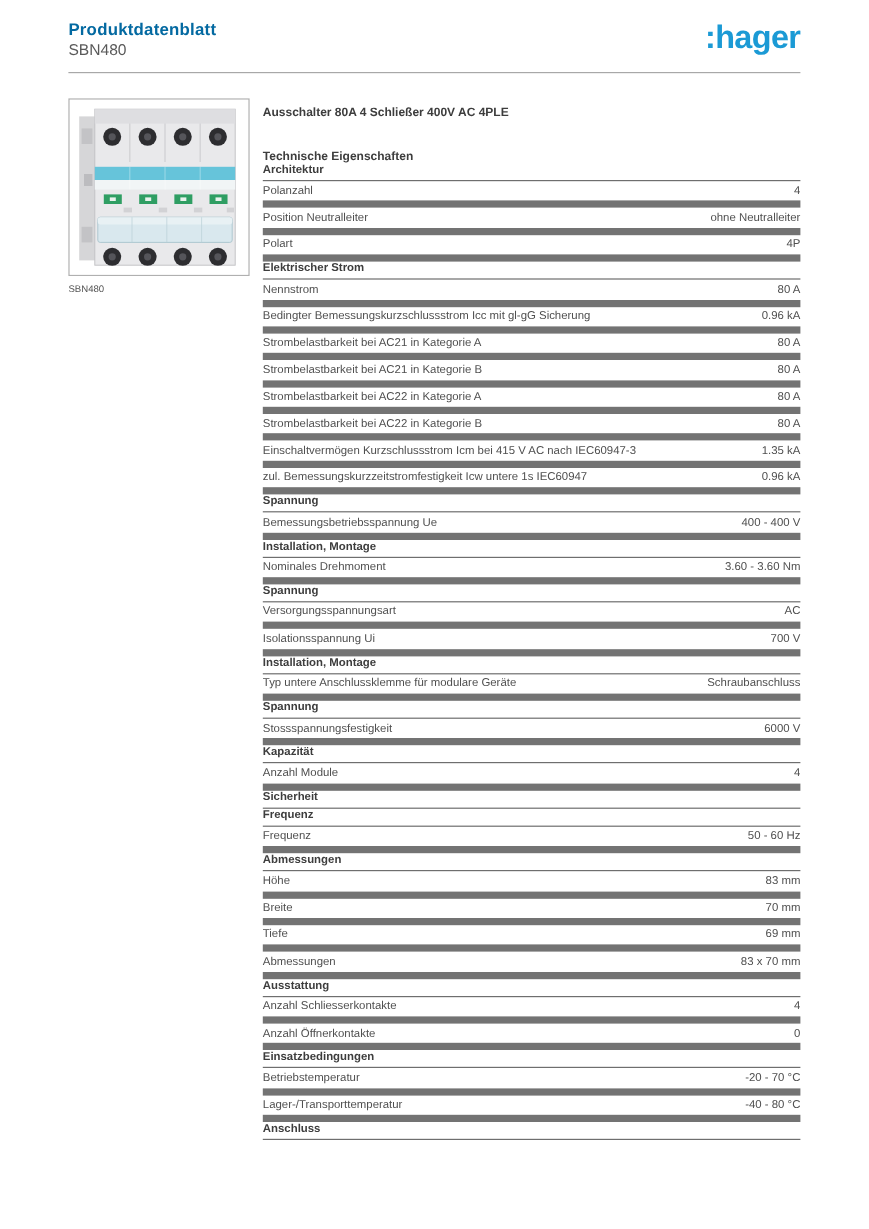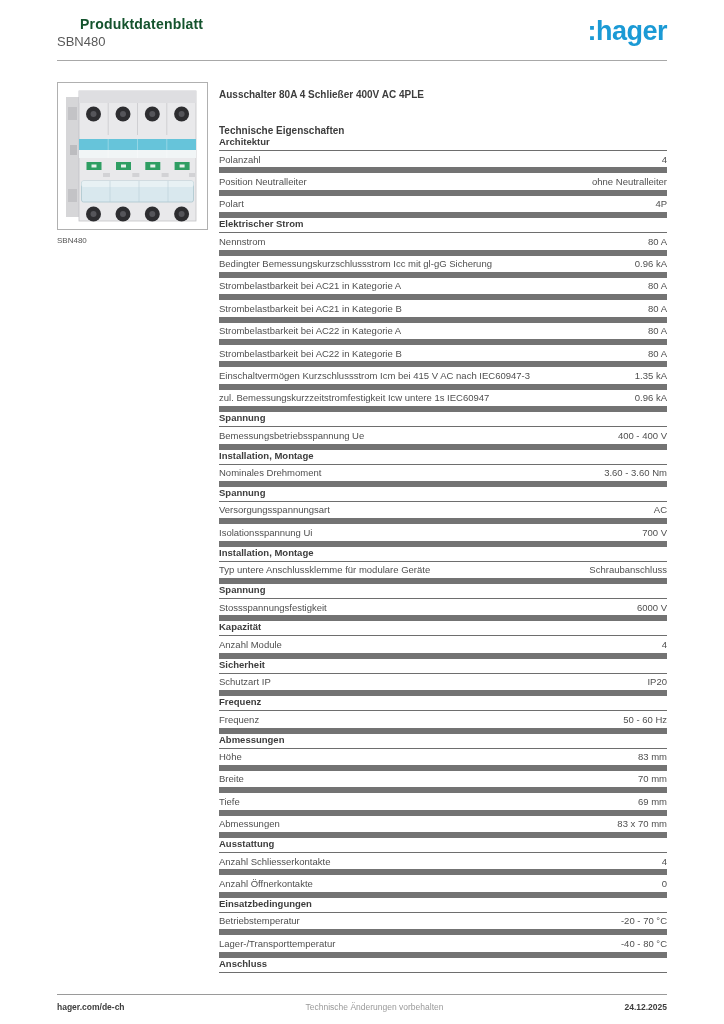--- a/index.html
+++ b/index.html
@@ -8,21 +8,21 @@
     width: 724px; height: 1024px;
     background: #ffffff;
     font-family: "Liberation Sans", sans-serif;
     position: relative;
     overflow: hidden;
   }
   .page { position: absolute; inset: 0; padding: 0 57px; }
 
   
   .header { display: flex; justify-content: space-between; align-items: flex-start; padding-top: 16px; }
-  .doc-title { font-size: 14px; font-weight: bold; color: #14532d; letter-spacing: .2px; margin-left: 23px; }
+  .doc-title { font-size: 14px; font-weight: bold; color: #0369a1; letter-spacing: .2px; }
   .doc-code { font-size: 13px; color: #595959; margin-top: 2px; }
   .logo { font-size: 27px; font-weight: bold; color: #1b9ad5; line-height: 1; letter-spacing: -0.5px; margin-top: 2px; }
   .header-rule { border: none; border-top: 1px solid #a8a8a8; margin: 11px 0 0; }
 
   
   .content { display: flex; margin-top: 21px; }
   .left-col { width: 151px; flex: none; }
   .image-frame { width: 151px; height: 148px; border: 1px solid #b0b0b0; background: #fff; overflow: hidden; }
   .image-caption { font-size: 8px; color: #555; margin-top: 6px; }
   .right-col { flex: 1; margin-left: 11px; min-width: 0; }
@@ -261,26 +261,20 @@
     <div>
   <div class="spec-row">
     <span class="spec-label">Anzahl Module</span>
     <span class="spec-value">4</span>
   </div>
 </div>
   </section>
 
   <section class="spec-section">
     <div class="section-title">Sicherheit</div>
-    <div>
-  <div class="spec-row">
-    <span class="spec-label">Schutzart IP</span>
-    <span class="spec-value">IP20</span>
-  </div>
-</div>
   </section>
 
   <section class="spec-section">
     <div class="section-title">Frequenz</div>
     <div>
   <div class="spec-row">
     <span class="spec-label">Frequenz</span>
     <span class="spec-value">50 - 60 Hz</span>
   </div>
 </div>
@@ -343,22 +337,14 @@
 
   <section class="spec-section">
     <div class="section-title">Anschluss</div>
 
   </section>
 </div>
     </div>
 
   </div>
 
-  <div class="footer">
-    <hr class="footer-rule">
-    <div class="footer-row">
-      <a href="#" class="footer-left">hager.com/de-ch</a>
-      <span class="footer-center">Technische Änderungen vorbehalten</span>
-      <span class="footer-right">24.12.2025</span>
-    </div>
-  </div>
 
 </div>
 
 </body></html>

